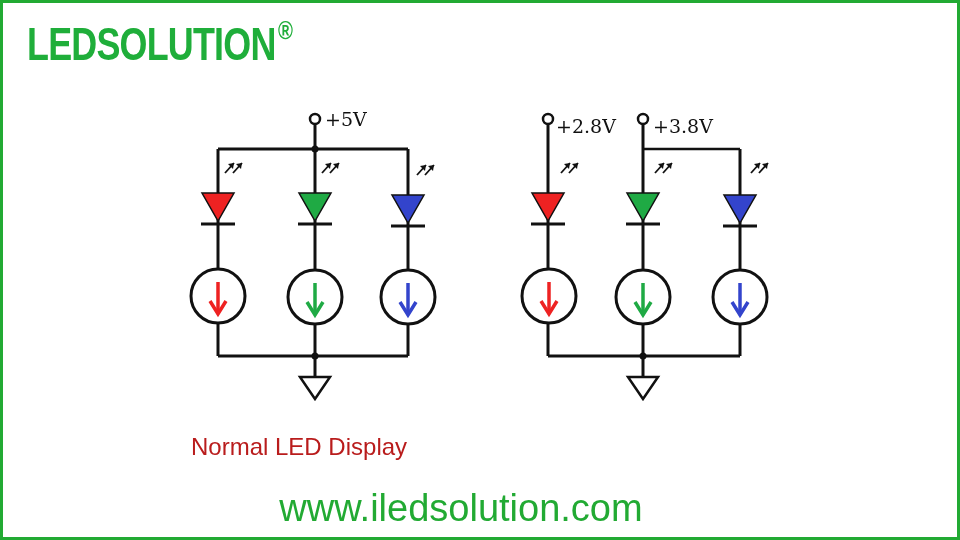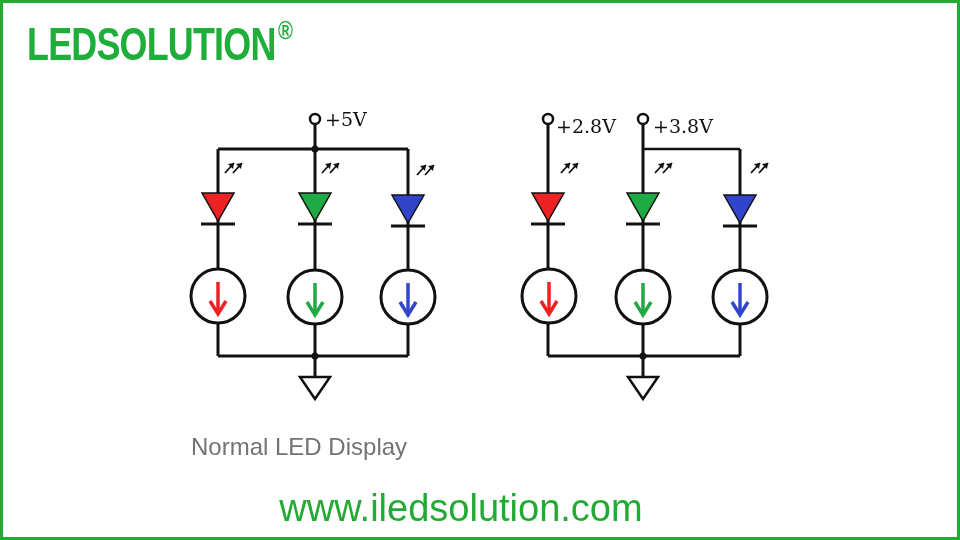--- a/index.html
+++ b/index.html
@@ -21,21 +21,21 @@
     transform-origin: left top;
     line-height: 1;
   }
   .logo sup {
     font-size: 26px; vertical-align: top; position: relative; top: -4px; margin-left: 3px;
   }
   svg.diagram { position: absolute; left: 0; top: 0; }
   .caption {
     position: absolute; top: 430px;
     font-family: "Liberation Sans", sans-serif;
-    font-size: 24px; color: #737373;
+    font-size: 24px; color: #b91c1c;
   }
   .caption.left { left: 188px; }
   .caption.right { left: 515px; }
   .website {
     position: absolute; top: 484px; left: 0; width: 960px;
     text-align: center;
     font-family: "Liberation Sans", sans-serif;
     font-size: 38px; color: #22aa33;
     transform: translateX(-22px);
   }

